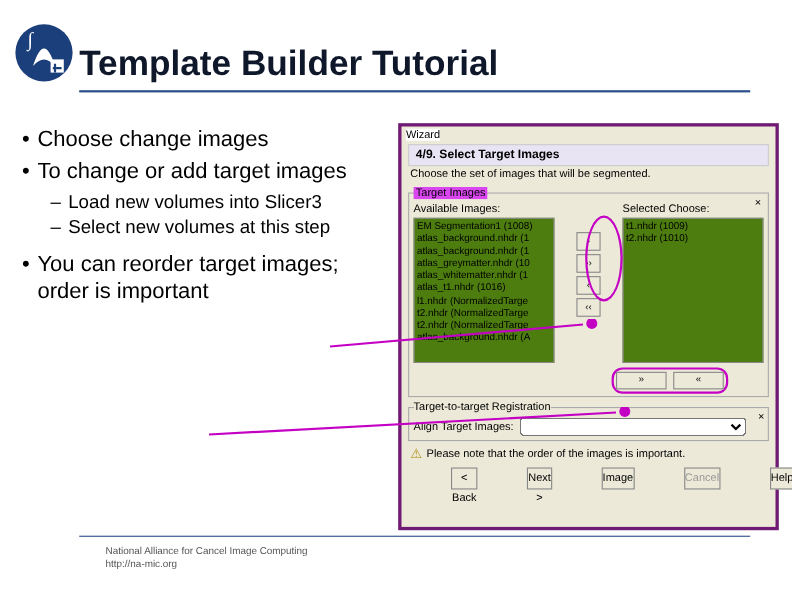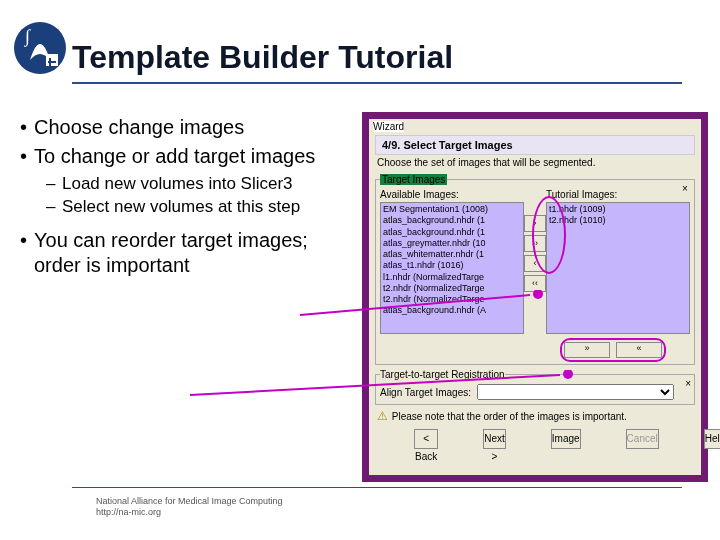--- a/index.html
+++ b/index.html
@@ -11,31 +11,31 @@
   .title-rule { position: absolute; left: 72px; top: 82px; width: 610px; height: 2px; background: #2a4e8a; }
   .content { position: absolute; left: 20px; top: 115px; width: 340px; }
   .content ul { list-style: none; }
   .b1 { display: flex; margin-bottom: 4px; font-size: 20px; line-height: 1.25; }
   .b1 .dot { width: 14px; flex-shrink: 0; }
   .b2 { display: flex; margin: 2px 0 2px 26px; font-size: 17px; line-height: 1.25; }
   .b2 .dash { width: 16px; flex-shrink: 0; }
   .footer { position: absolute; left: 96px; bottom: 22px; font-size: 9px; color: #555; line-height: 1.25; }
   .footer-rule { position: absolute; left: 72px; bottom: 52px; width: 610px; height: 1px; background: #2a4e8a; }
   
-  .wizard { position: absolute; right: 12px; top: 112px; width: 346px; height: 370px; background: #ece9d8; border: 7px solid #701a75; font-family: Tahoma, sans-serif; font-size: 10px; }
+  .wizard { position: absolute; right: 12px; top: 112px; width: 346px; height: 370px; background: #ece9d8; border: 3px solid #701a75; font-family: Tahoma, sans-serif; font-size: 10px; }
   .wiz-title { position: absolute; left: 4px; top: 2px; font-size: 10px; background: #fff; }
   .step-label { background: #e8e4f4; border: 1px solid #ccc; padding: 3px 6px; font-weight: bold; font-size: 11px; margin: 16px 6px 2px 6px; }
   .step-desc { margin: 2px 8px 6px 8px; font-size: 10px; }
   .ti-box { margin: 2px 6px 4px 6px; border: 1px solid #aaa; background: #ece9d8; padding: 2px 4px 2px 4px; position: relative; }
-  .ti-box legend { padding: 0 2px; background: #15803d; font-size: 10px; }
+  .ti-box legend { padding: 0 2px; background: #d946ef; font-size: 10px; }
   .ti-close { position: absolute; right: 3px; top: -2px; font-size: 10px; width: 12px; text-align: center; }
-  .cols { display: flex; gap: 0; align-items: flex-start; }
+  .cols { display: flex; gap: 20px; align-items: flex-start; }
   .col { flex: 1; }
   .col-label { font-size: 10px; margin: 2px 0; }
-  .list { border: 1px solid #888; background: #c4b5fd; height: 132px; font-size: 9px; overflow: hidden; padding: 1px 2px; line-height: 1.25; }
+  .list { border: 1px solid #888; background: #4d7c0f; height: 132px; font-size: 9px; overflow: hidden; padding: 1px 2px; line-height: 1.25; }
   .midbtns { display: flex; flex-direction: column; gap: 3px; justify-content: center; padding-top: 28px; }
   .btn-s { width: 22px; height: 17px; border: 1px solid #888; background: #ece9d8; font-size: 9px; line-height: 15px; text-align: center; cursor: default; }
   .moveup { border: 2px solid #c400c4; border-radius: 10px; padding: 2px; display: inline-flex; gap: 6px; margin: 4px 0 0 180px; }
   .move-btn { width: 46px; height: 16px; border: 1px solid #888; background: #ece9d8; font-size: 9px; text-align: center; }
   .reg-box { margin: 4px 6px 2px 6px; border: 1px solid #aaa; background: #ece9d8; padding: 2px 20px 4px 4px; position: relative; }
   .reg-close { position: absolute; right: 3px; top: -2px; font-size: 10px; }
   .ati { display: flex; gap: 6px; align-items: center; margin-top: 2px; }
   .ati select { flex: 1; font-size: 9px; height: 16px; }
   .note { display: flex; align-items: center; gap: 4px; margin: 4px 8px 2px 8px; font-size: 10px; }
   .warn { color: #aa8800; font-size: 12px; }
@@ -84,21 +84,21 @@
         </li>
       <li class="b1" style="margin-top:10px">
           <span class="dot">•</span>
           <span>You can reorder target images; order is important</span>
         </li>
     </ul>
   </div>
 
   <div class="footer-rule"></div>
   <div class="footer">
-    <div>National Alliance for Medical Image Computing</div>
+    <div>National Alliance for Cancel Image Computing</div>
     <div>http://na-mic.org</div>
   </div>
 
   <div class="wizard">
     <div class="wiz-title">Wizard</div>
     <div class="step-label">4/9. Select Target Images</div>
     <div class="step-desc">Choose the set of images that will be segmented.</div>
 
     <fieldset class="ti-box">
       <legend>Target Images</legend>
@@ -119,21 +119,21 @@
             <div>atlas_background.nhdr (A</div>
           </div>
         </div>
         <div class="midbtns">
           <div class="btn-s">›</div>
           <div class="btn-s">››</div>
           <div class="btn-s">‹</div>
           <div class="btn-s">‹‹</div>
         </div>
         <div class="col">
-          <div class="col-label">Tutorial Images:</div>
+          <div class="col-label">Selected Choose:</div>
           <div class="list">
             <div>t1.nhdr (1009)</div>
             <div>t2.nhdr (1010)</div>
           </div>
         </div>
       </div>
       <div class="moveup">
         <div class="move-btn">»</div>
         <div class="move-btn">«</div>
       </div>

